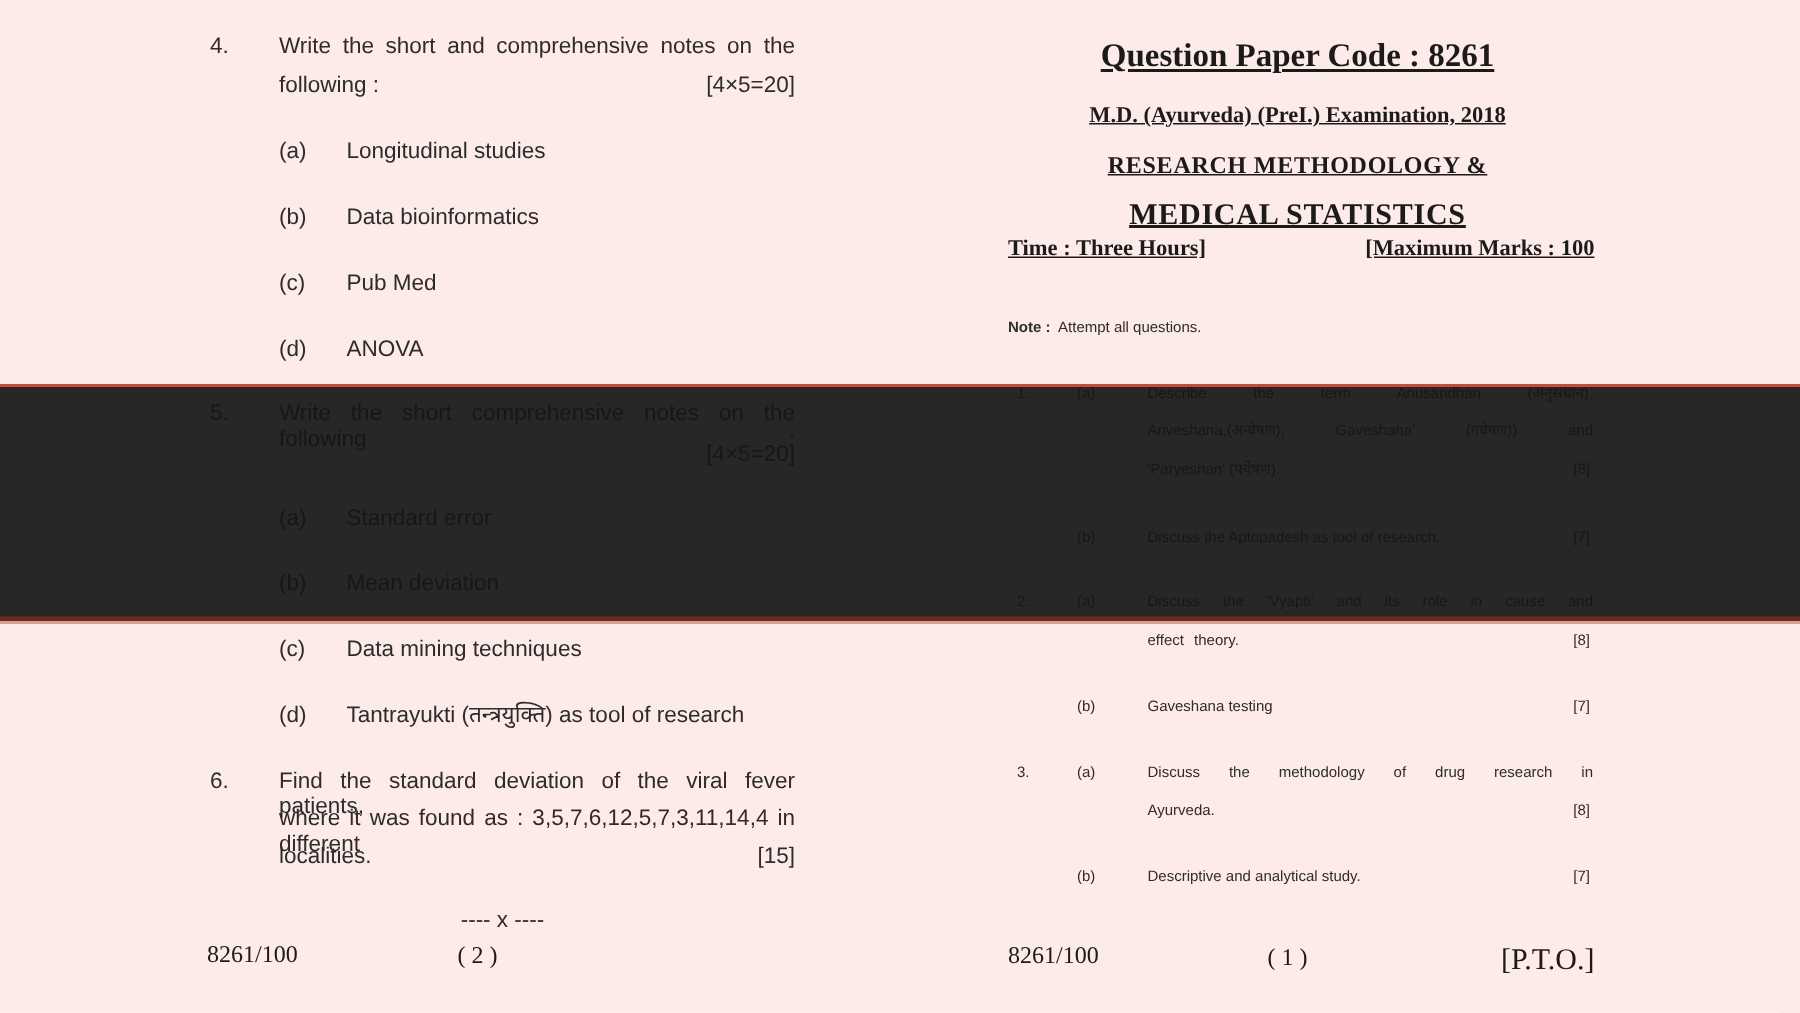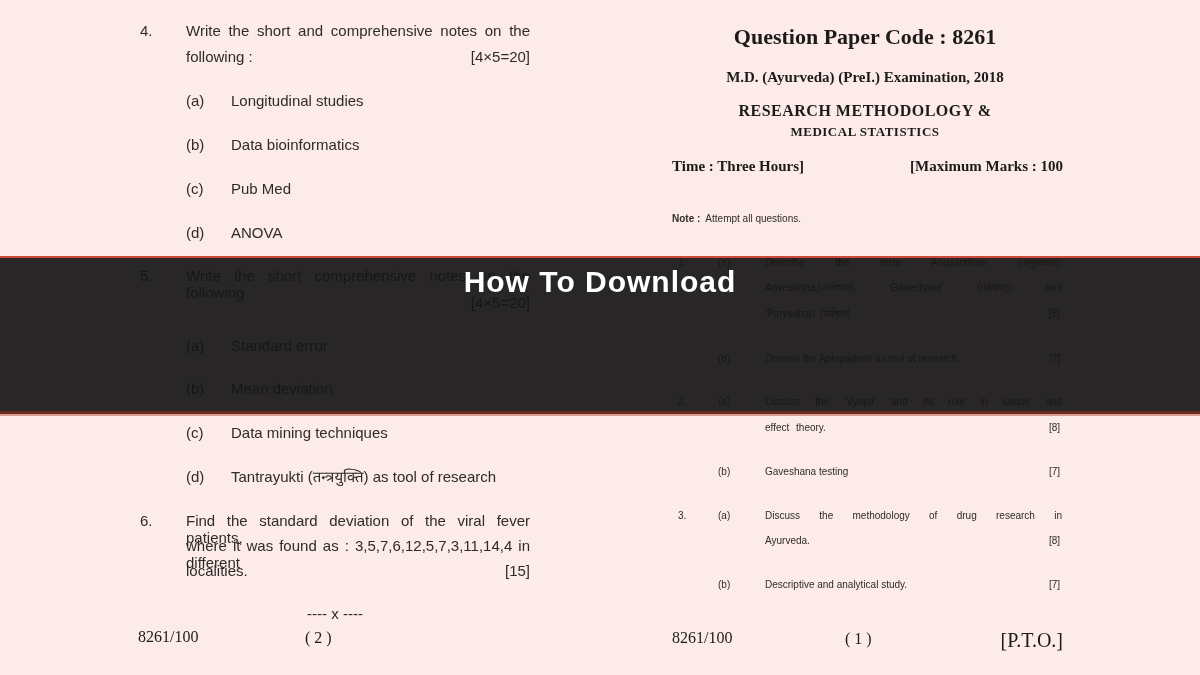--- a/index.html
+++ b/index.html
@@ -7,21 +7,21 @@
     position:relative; width:1200px; height:675px;
     background:#fcebe8; overflow:hidden;
     font-family:"Liberation Sans", sans-serif;
     color:#2e2c2a;
   }
   .abs { position:absolute; }
   .s15 { font-size:15px; line-height:17px; }
   .s14 { font-size:10px; line-height:16px; }
   .just { text-align:justify; text-align-last:justify; }
   .serif { font-family:"Liberation Serif", serif; }
-  .bold { font-weight:bold; }
+  .bold { font-weight:bold;text-decoration:underline; }
   .right { text-align:right; }
   .center { text-align:center; }
   .dark { color:#1c1b1a; }
 
   
   .l-num  { left:140px; width:30px; }
   .l-body { left:186px; width:344px; }
   .l-let  { left:186px; width:34px; }
   .l-item { left:231px; width:300px; }
   .l-marks{ left:440px; width:90px; text-align:right; }
@@ -96,21 +96,21 @@
     <span class="abs s15 center" style="top:605px; left:240px; width:190px;">---- x ----</span>
     <span class="abs serif dark" style="top:628px; left:138px; font-size:16px;">8261/100</span>
     <span class="abs serif dark" style="top:629px; left:305px; font-size:16px;">( 2 )</span>
   </div>
 
   <div>
 
     <div class="abs serif bold dark r-head" style="top:24px; font-size:22px;">Question Paper Code : 8261</div>
     <div class="abs serif bold dark r-head" style="top:69px; font-size:15px;">M.D. (Ayurveda)  (PreI.) Examination, 2018</div>
     <div class="abs serif bold dark r-head" style="top:102px; font-size:16px; letter-spacing:0.5px;">RESEARCH METHODOLOGY &amp;</div>
-    <div class="abs serif bold dark r-head" style="top:124px; font-size:13px; letter-spacing:0.5px;">MEDICAL STATISTICS</div>
+    <div class="abs serif bold dark r-head" style="top:132px; font-size:20px; letter-spacing:0.5px;">MEDICAL STATISTICS</div>
     <span class="abs serif bold dark" style="top:158px; left:672px; font-size:15px;">Time : Three Hours]</span>
     <span class="abs serif bold dark right" style="top:158px; left:863px; width:200px; font-size:15px;">[Maximum Marks : 100</span>
     <span class="abs s14" style="top:211px; left:672px;"><b>Note :</b>&nbsp; <span>Attempt all questions.</span></span>
 
     <span class="abs s14 r-num" style="top:255px">1.</span>
     <span class="abs s14 r-let" style="top:255px">(a)</span>
     <span class="abs s14 r-body just" style="top:255px">Describe the term Anusandhan (अनुसंधान),</span>
     <span class="abs s14 r-body just" style="top:280px">Anveshana,(अन्वेषण), Gaveshana' (गवेषण)) and</span>
     <span class="abs s14 r-body" style="top:306px">'Paryeshan' (पर्येषण).</span>
     <span class="abs s14 r-marks" style="top:306px">[8]</span>
@@ -135,16 +135,15 @@
     <span class="abs s14 r-let" style="top:577px">(b)</span>
     <span class="abs s14 r-body" style="top:577px">Descriptive and analytical study.</span>
     <span class="abs s14 r-marks" style="top:577px">[7]</span>
 
     <span class="abs serif dark" style="top:629px; left:672px; font-size:16px;">8261/100</span>
     <span class="abs serif dark" style="top:630px; left:845px; font-size:16px;">( 1 )</span>
     <span class="abs serif dark right" style="top:629px; left:963px; width:100px; font-size:20px;">[P.T.O.]</span>
   </div>
 
   <div class="banner">
-    <div class="banner-l1" style="color:#ffffff;">How To Download</div>
   </div>
 
 </div>
 
 </body></html>

